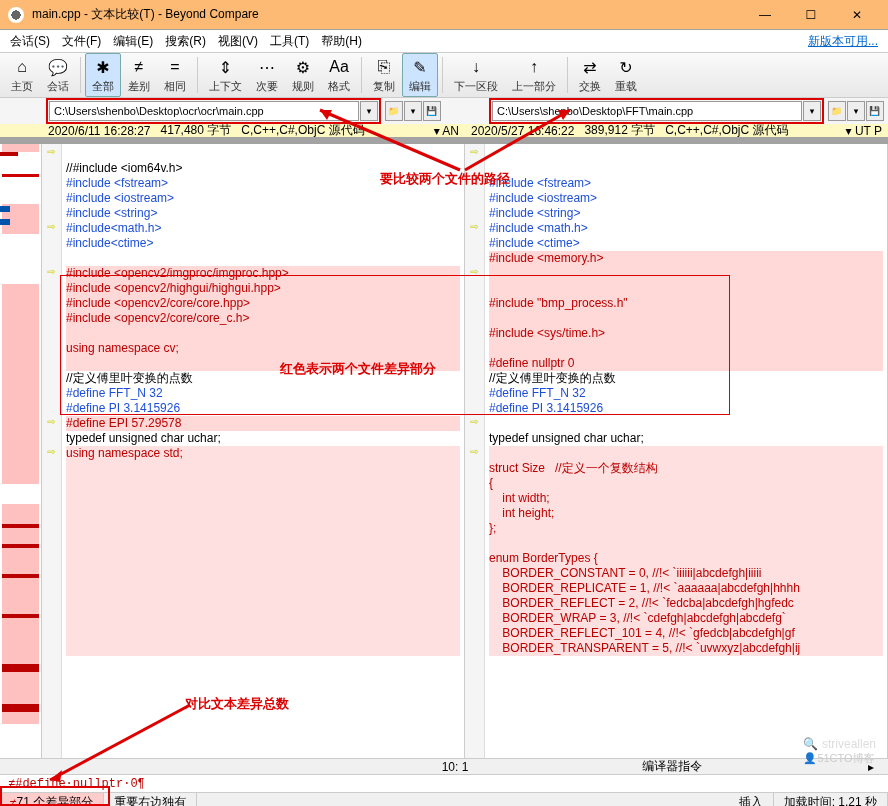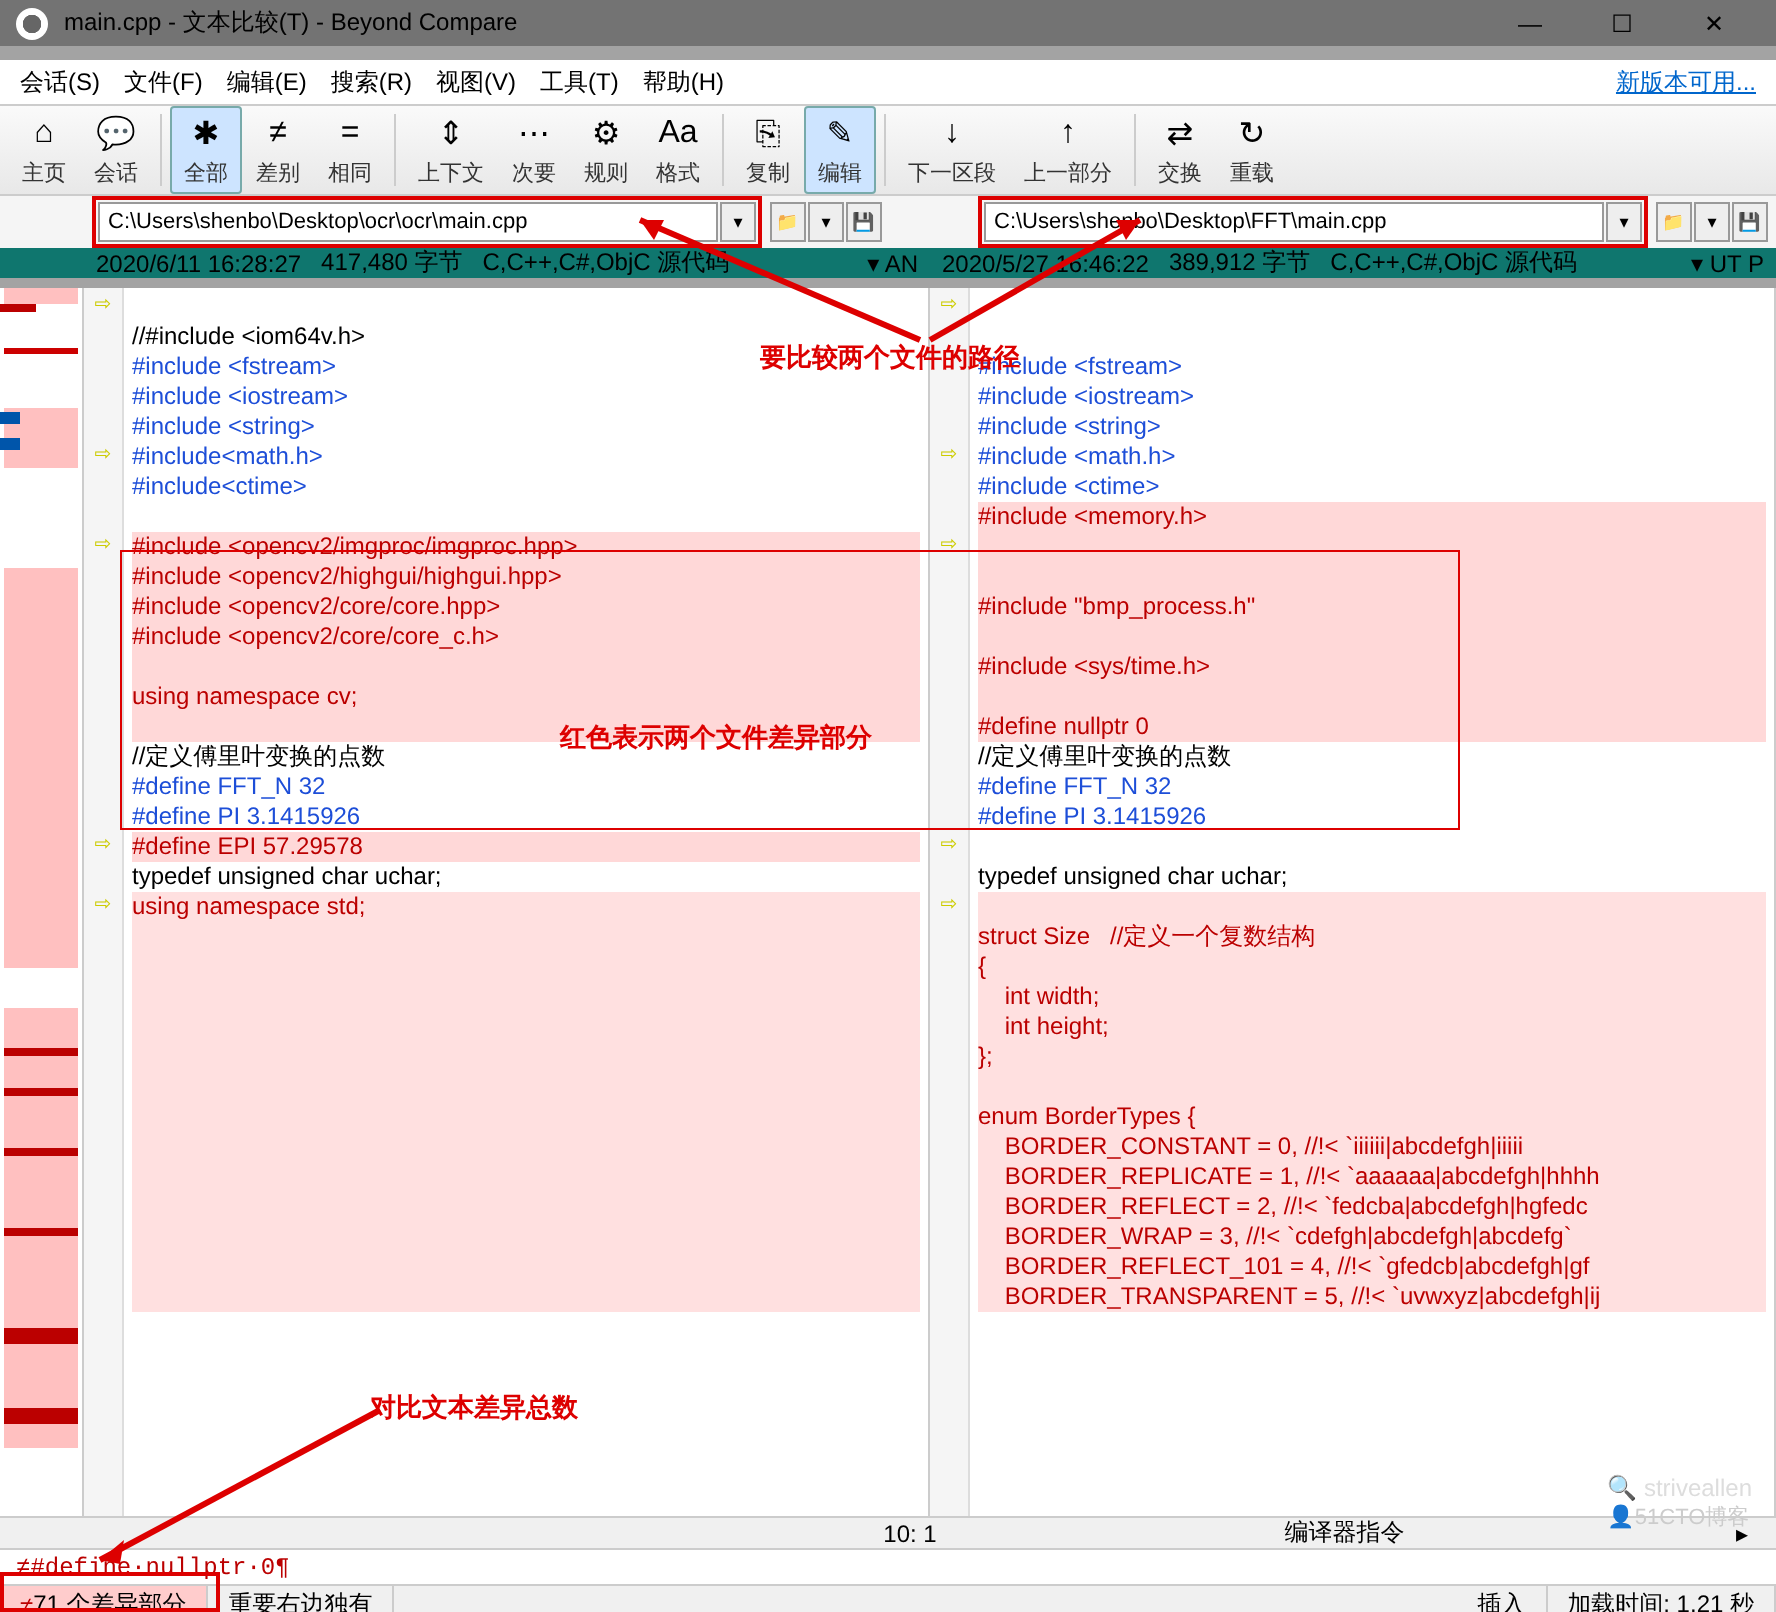--- a/index.html
+++ b/index.html
@@ -1,35 +1,35 @@
 <!DOCTYPE html>
 <html><head>
 <meta charset="utf-8">
 <style>
 *{margin:0;padding:0;box-sizing:border-box;font-family:"Microsoft YaHei","Segoe UI",sans-serif;font-size:12px}
 body{background:#fff;width:888px;height:806px;overflow:hidden;position:relative}
-.titlebar{height:30px;background:#737373;display:flex;align-items:center;padding:0 8px;border-bottom:7px solid #a3a3a3}
+.titlebar{height:30px;background:#fdba74;display:flex;align-items:center;padding:0 8px;border-bottom:1px solid #a3a3a3}
 .titlebar .icon{width:16px;height:16px;background:radial-gradient(circle,#666 40%,#fff 42%);border-radius:50%;margin-right:8px}
 .titlebar .title{flex:1;color:#000}
 .winbtns{display:flex}
 .winbtn{width:46px;height:30px;display:flex;align-items:center;justify-content:center;color:#000}
 .menubar{height:22px;display:flex;align-items:center;padding:0 4px;background:#fff}
 .menubar span{padding:2px 6px;cursor:default}
 .menubar .new-ver{margin-left:auto;color:#0066cc;text-decoration:underline}
 .toolbar{height:46px;background:linear-gradient(#fafafa,#e8e8e8);border-top:1px solid #ccc;border-bottom:1px solid #ccc;display:flex;align-items:center;padding:0 4px}
 .tbtn{display:flex;flex-direction:column;align-items:center;padding:2px 6px;cursor:pointer;border:1px solid transparent;border-radius:2px}
 .tbtn.active{background:#cde4ff;border-color:#7aa}
 .tbtn .ticon{width:22px;height:22px;display:flex;align-items:center;justify-content:center;font-size:16px}
 .tbtn .tlabel{font-size:11px;color:#333;margin-top:1px}
 .tsep{width:1px;height:36px;background:#ccc;margin:0 4px}
 .paths{height:26px;display:flex;align-items:center;padding:2px 4px;background:#f5f5f5}
 .path-group{display:flex;align-items:center;border:2px solid #d00;padding:1px}
 .path-input{height:20px;border:1px solid #999;padding:0 4px;background:#fff;font-size:11px}
 .path-btn{width:18px;height:20px;border:1px solid #999;background:#eee;margin-left:1px;font-size:9px;display:flex;align-items:center;justify-content:center}
-.info-row{height:20px;display:flex;align-items:center;background:#0f766e;border-bottom:5px solid #a3a3a3;font-size:11px}
+.info-row{height:20px;display:flex;align-items:center;background:#fef9c3;border-bottom:7px solid #a3a3a3;font-size:11px}
 .info-half{flex:1;display:flex;align-items:center;padding:0 6px;gap:10px}
 .content{display:flex;height:614px}
 .gutter{width:42px;background:#fff;border-right:1px solid #ccc;position:relative;overflow:hidden}
 .gutter .blk{position:absolute;left:2px;right:2px}
 .panes{flex:1;display:flex}
 .pane{flex:1;display:flex;border-right:1px solid #ccc}
 .pane-gutter{width:20px;background:#f5f5f5;border-right:1px solid #ddd}
 .pane-gutter .mark{height:15px;display:flex;align-items:center;justify-content:center;font-size:10px}
 .code{flex:1;font-family:Consolas,monospace;font-size:11px;line-height:15px;overflow:hidden;white-space:pre;padding:2px 4px;position:relative}
 .ln{height:15px;display:block}

